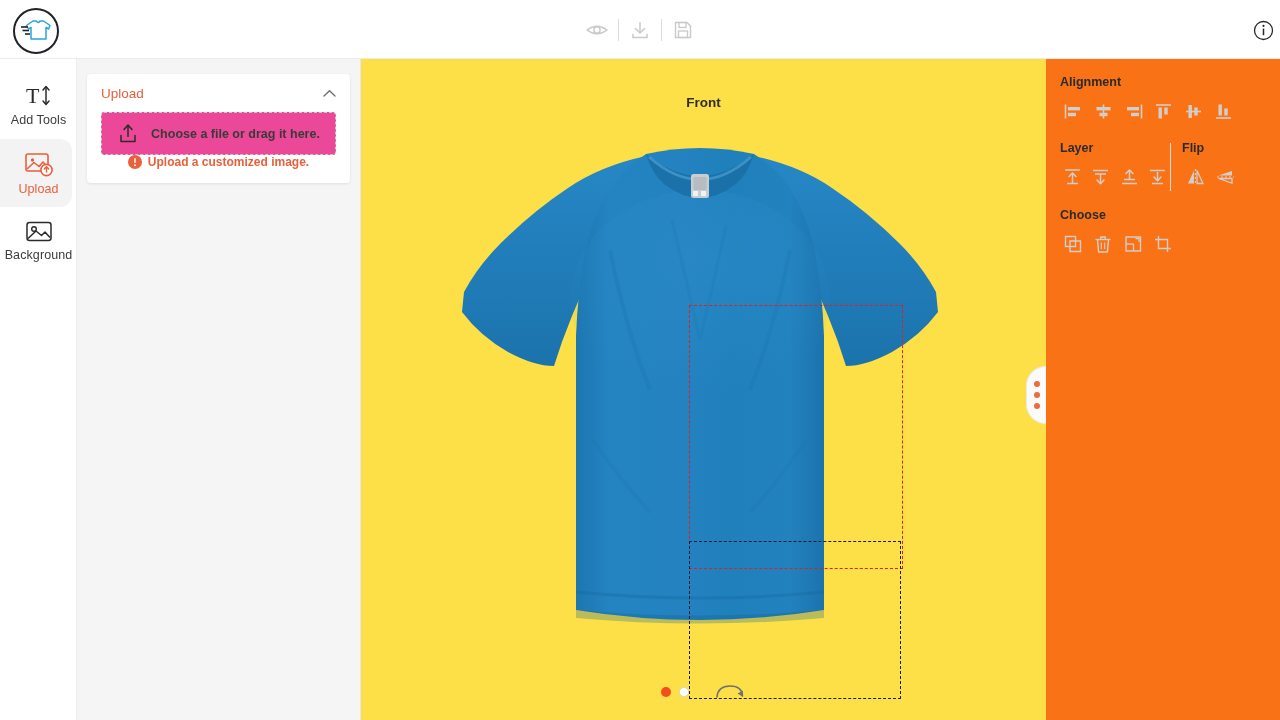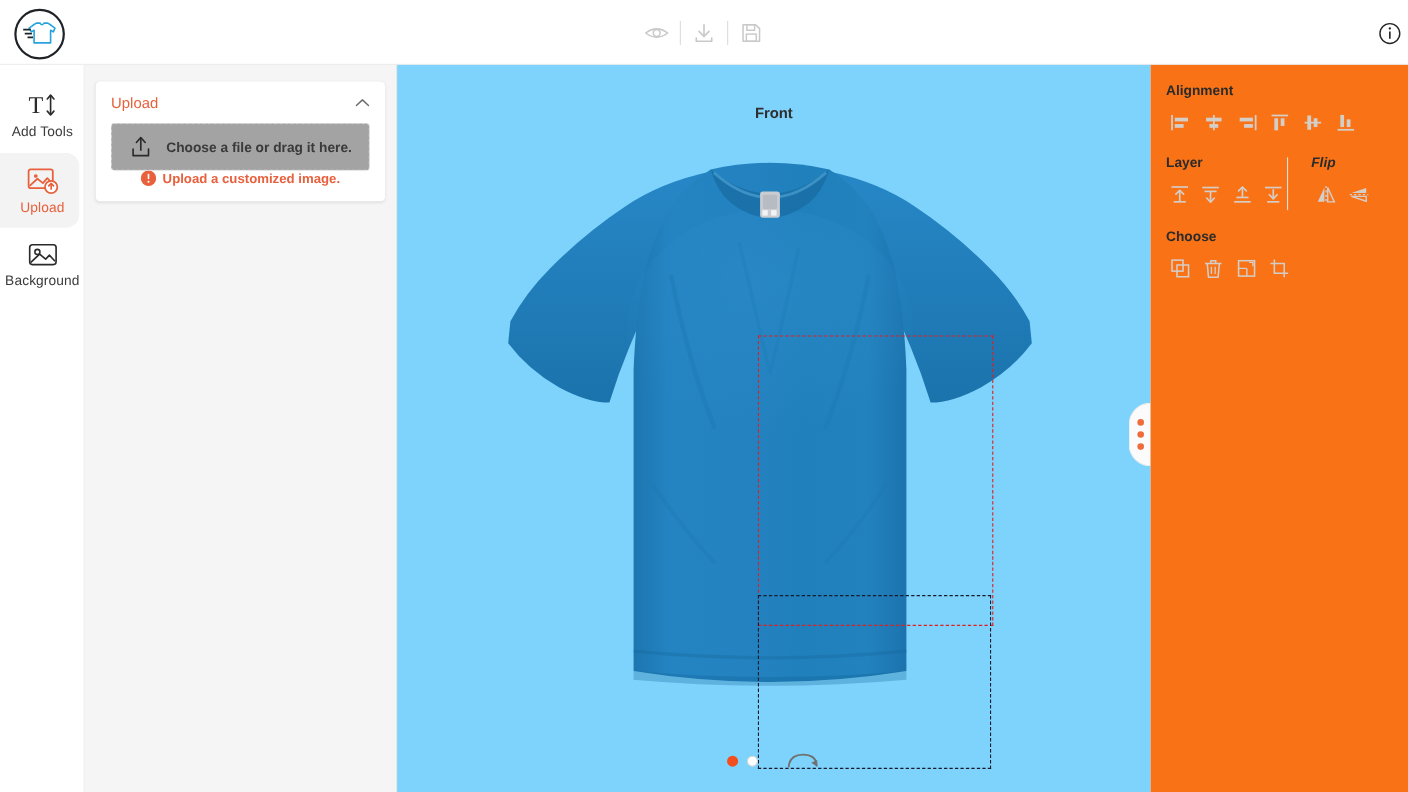--- a/index.html
+++ b/index.html
@@ -74,32 +74,32 @@
   }
   .card-head {
     display: flex; align-items: center; justify-content: space-between;
     margin-bottom: 11px;
   }
   .card-title { color: #e8603c; font-size: 13.5px; }
   .chev { cursor: pointer; display: flex; }
   .dropzone {
     border: 1px dashed #c9c9c9; border-radius: 3px; height: 43px;
     display: flex; align-items: center; justify-content: center; gap: 12px;
-    cursor: pointer; background: #a3a3a3;
+    cursor: pointer; background: #ec4899;
   }
   .dz-text { font-size: 12.5px; color: #3a3a3a; font-weight: bold; }
   .err {
     display: flex; align-items: center; justify-content: center; gap: 6px;
     color: #e8603c; font-size: 12px; font-weight: bold;
   }
 
   
   .canvas {
     position: absolute; left: 361px; top: 59px; width: 685px; height: 661px;
-    background: #7dd3fc;
+    background: #fde047;
   }
   .front-label {
     position: absolute; top: 36px; left: 0; width: 685px; text-align: center;
     font-size: 13.5px; font-weight: bold; color: #2f2f2f;
   }
   .shirt-stage { position: absolute; left: 89px; top: 81px; width: 500px; height: 500px; }
   .print-area {
     position: absolute; pointer-events: none;
   }
   .pa-red { left: 239px; top: 165px; width: 214px; height: 264px;
@@ -131,21 +131,21 @@
     background: #f97316; padding: 16px 14px;
   }
   .sec-title { font-size: 12.5px; font-weight: bold; color: #2b2b2b; }
   .icon-row { display: flex; align-items: center; gap: 4px; margin-top: 9px; }
   .ibtn {
     width: 26px; height: 26px; display: flex; align-items: center;
     justify-content: center; cursor: pointer; opacity: .95;
   }
   .two-col { display: flex; margin-top: 17px; }
   .col-layer { width: 110px; }
-  .col-flip { width: 100px; padding-left: 22px; position: relative; font-style: italic; }
+  .col-flip { width: 100px; padding-left: 12px; position: relative; }
   .col-flip::before {
     content: ""; position: absolute; left: 0; top: 2px;
     width: 1px; height: 48px; background: #e0e0e0;
   }
   .tools-sec { margin-top: 18px; }
   svg { display: block; }
 </style>
 </head>
 <body>
 

